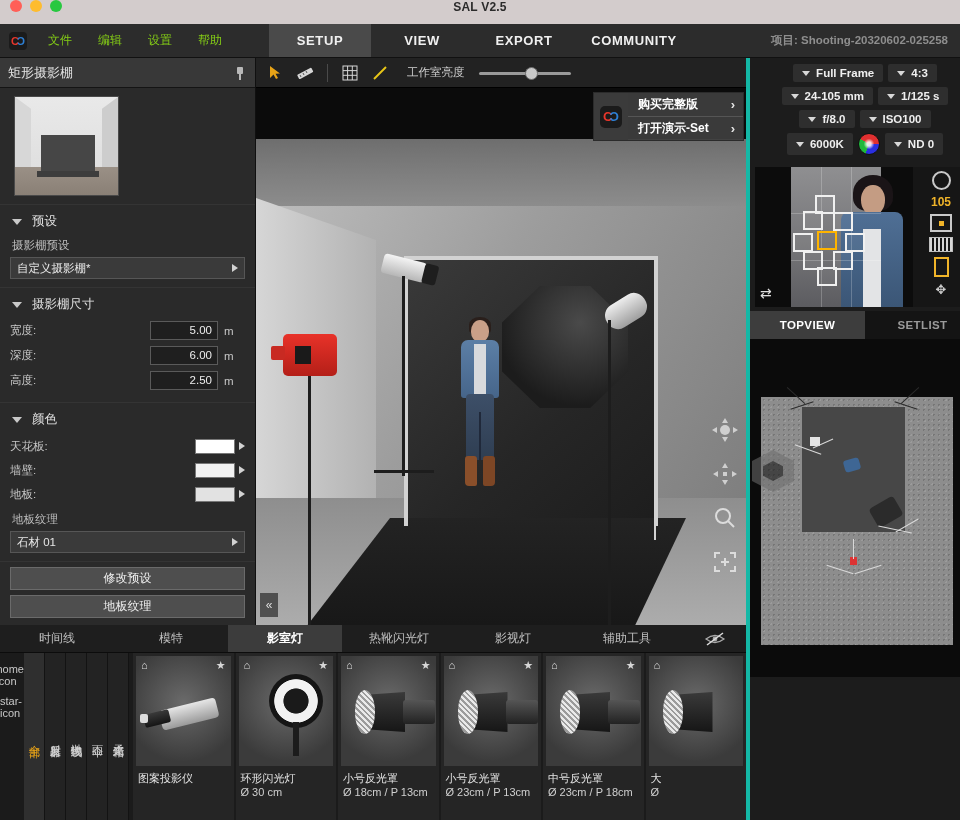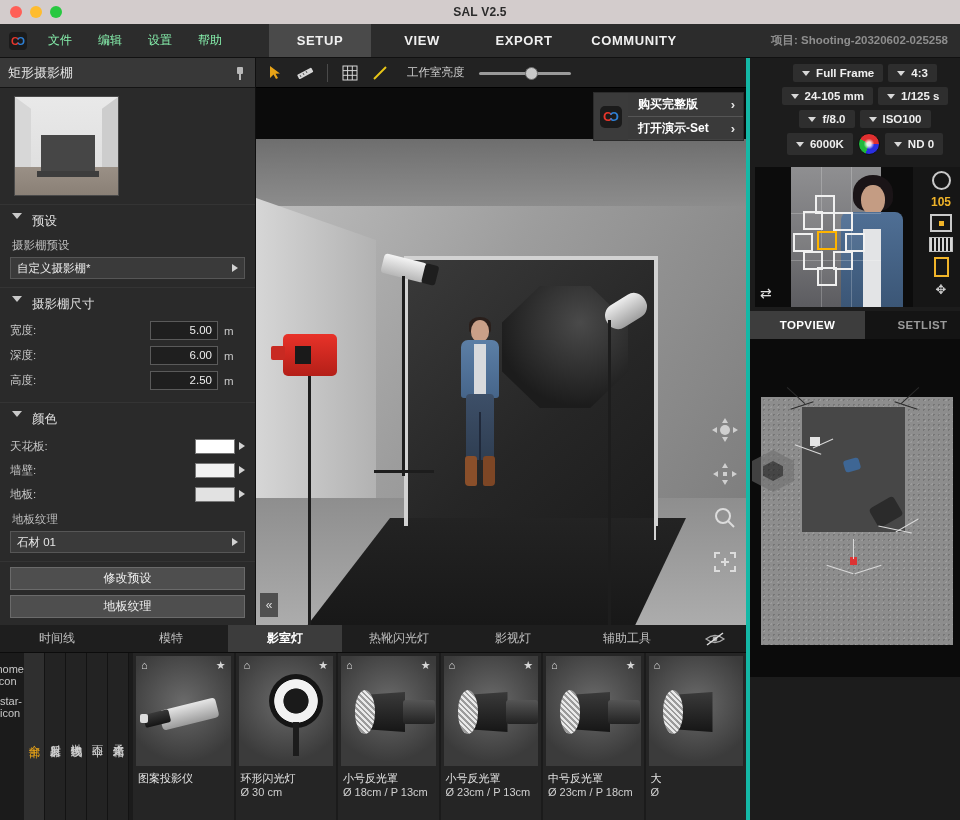--- a/index.html
+++ b/index.html
@@ -7,21 +7,21 @@
     width: 960px; height: 820px; overflow: hidden;
     font-family: "Liberation Sans", "DejaVu Sans", sans-serif;
     background: #1a1a1a; color: #d8d8d8;
     -webkit-font-smoothing: antialiased;
   }
   .app { position: relative; width: 960px; height: 820px; }
 
   
   .titlebar {
     position: absolute; left: 0; top: 0; width: 960px; height: 24px;
-    background: #d3cccc; display: flex; align-items: center;
+    background: #d3cccc; display: flex; align-items: flex-start;
   }
   .traffic { display: flex; gap: 8px; margin-left: 10px; }
   .dot { width: 12px; height: 12px; border-radius: 50%; }
   .dot.red { background: #ff5f57; }
   .dot.yellow { background: #febc2e; }
   .dot.green { background: #28c840; }
   .win-title {
     position: absolute; left: 0; right: 0; text-align: center;
     font-size: 12px; font-weight: bold; color: #2b2b2b; letter-spacing: .2px;
   }
@@ -37,21 +37,21 @@
     position: relative; background: #1b1b1b; flex: 0 0 auto;
   }
   .logo-mark i {
     position: absolute; font-style: normal; font-weight: bold; font-size: 11px;
     line-height: 18px;
   }
   .logo-mark i.l { left: 2px; color: #e8362b; }
   .logo-mark i.r { right: 2px; color: #2d7fd4; }
   .menu-item {
     display: flex; align-items: center; padding: 0 13px;
-    font-size: 12px; color: #86efac; cursor: default;
+    font-size: 12px; color: #84cc16; cursor: default;
   }
   .menu-spacer { flex: 1 1 auto; }
   .mtab {
     display: flex; align-items: center; justify-content: center;
     width: 102px; font-size: 13px; font-weight: bold; color: #f0f0f0;
     letter-spacing: .6px; cursor: default;
   }
   .mtab.active { background: #4a4a4a; }
   .mtab.wide { width: 118px; }
   .proj {
@@ -104,21 +104,21 @@
     background: #464646;
   }
   .room-thumb .bgfoot {
     position: absolute; left: 22px; top: 74px; width: 62px; height: 6px;
     background: #3d3d3d;
   }
   .sep { height: 1px; background: #171717; border-bottom: 1px solid #343434; }
 
   .section { padding: 6px 10px 8px 10px; }
   .sec-head {
-    display: flex; align-items: flex-start; gap: 10px; padding: 2px 0 6px 2px;
+    display: flex; align-items: center; gap: 10px; padding: 2px 0 6px 2px;
   }
   .caret {
     width: 0; height: 0; border-left: 5px solid transparent;
     border-right: 5px solid transparent; border-top: 6px solid #c9c9c9;
   }
   .sec-title { font-size: 12.5px; color: #e0e0e0; }
   .field-label { font-size: 11.5px; color: #bdbdbd; padding: 2px 0 4px 2px; }
 
   .combo {
     height: 22px; background: #3a3a3a; border: 1px solid #565656;

